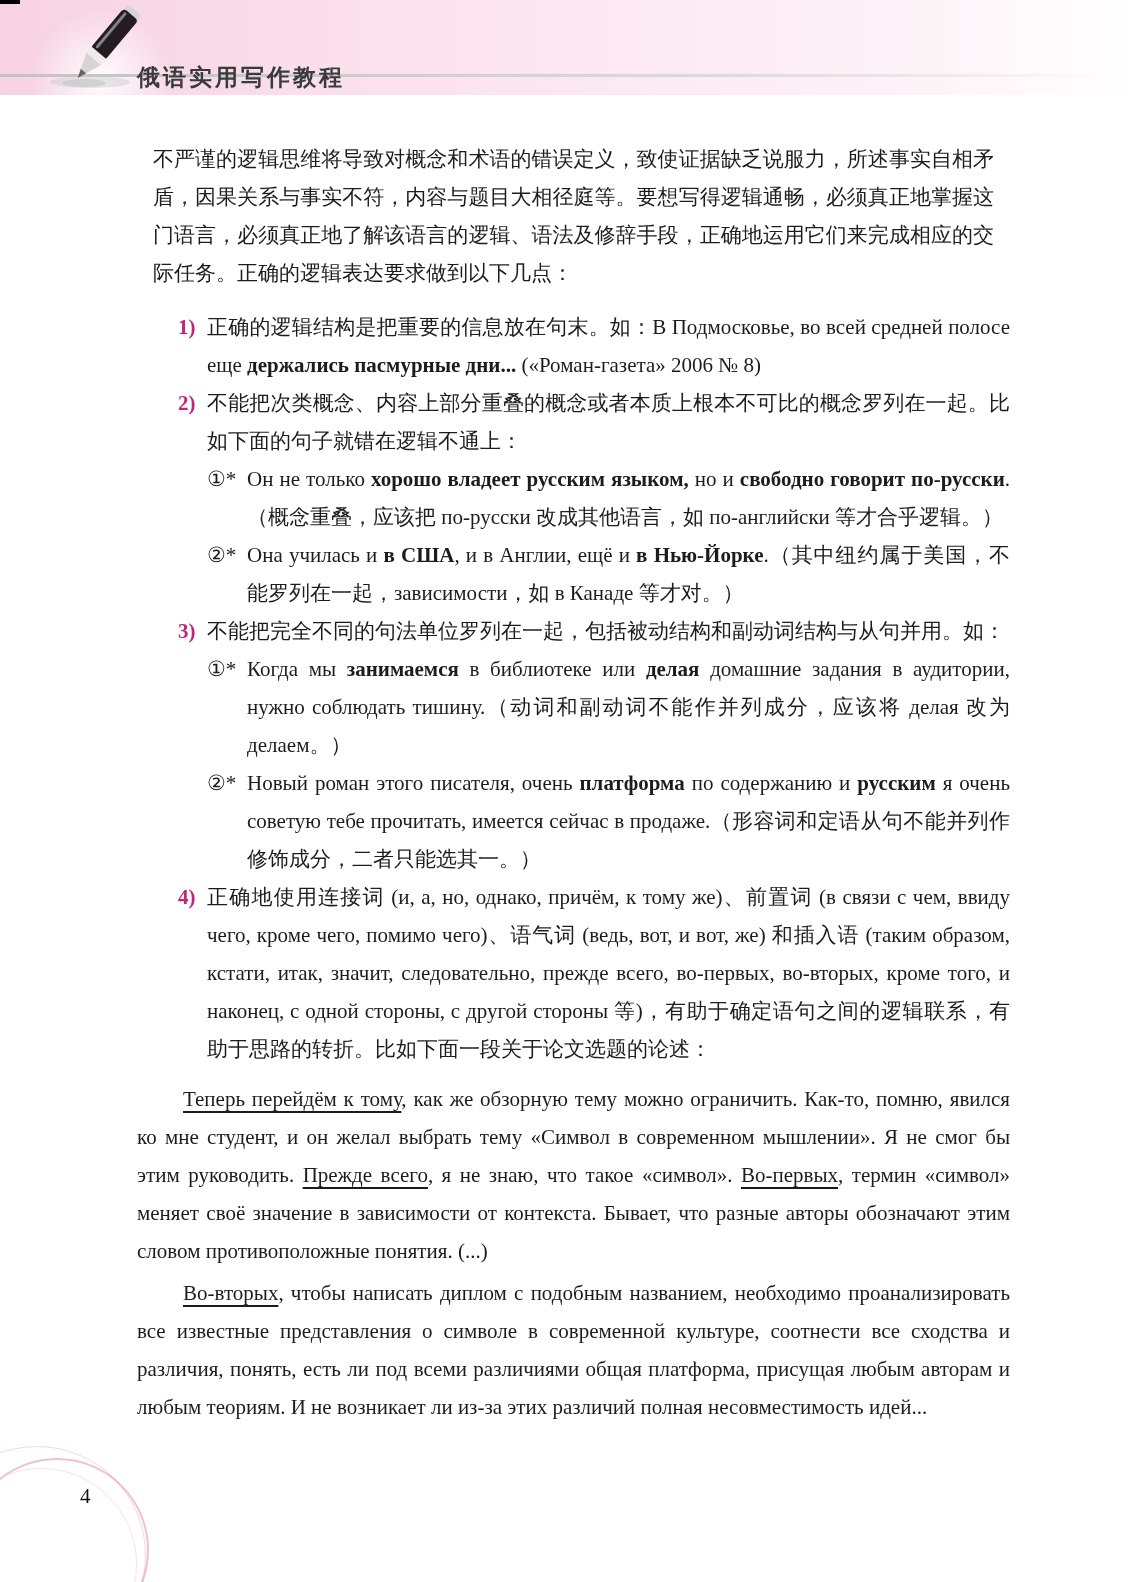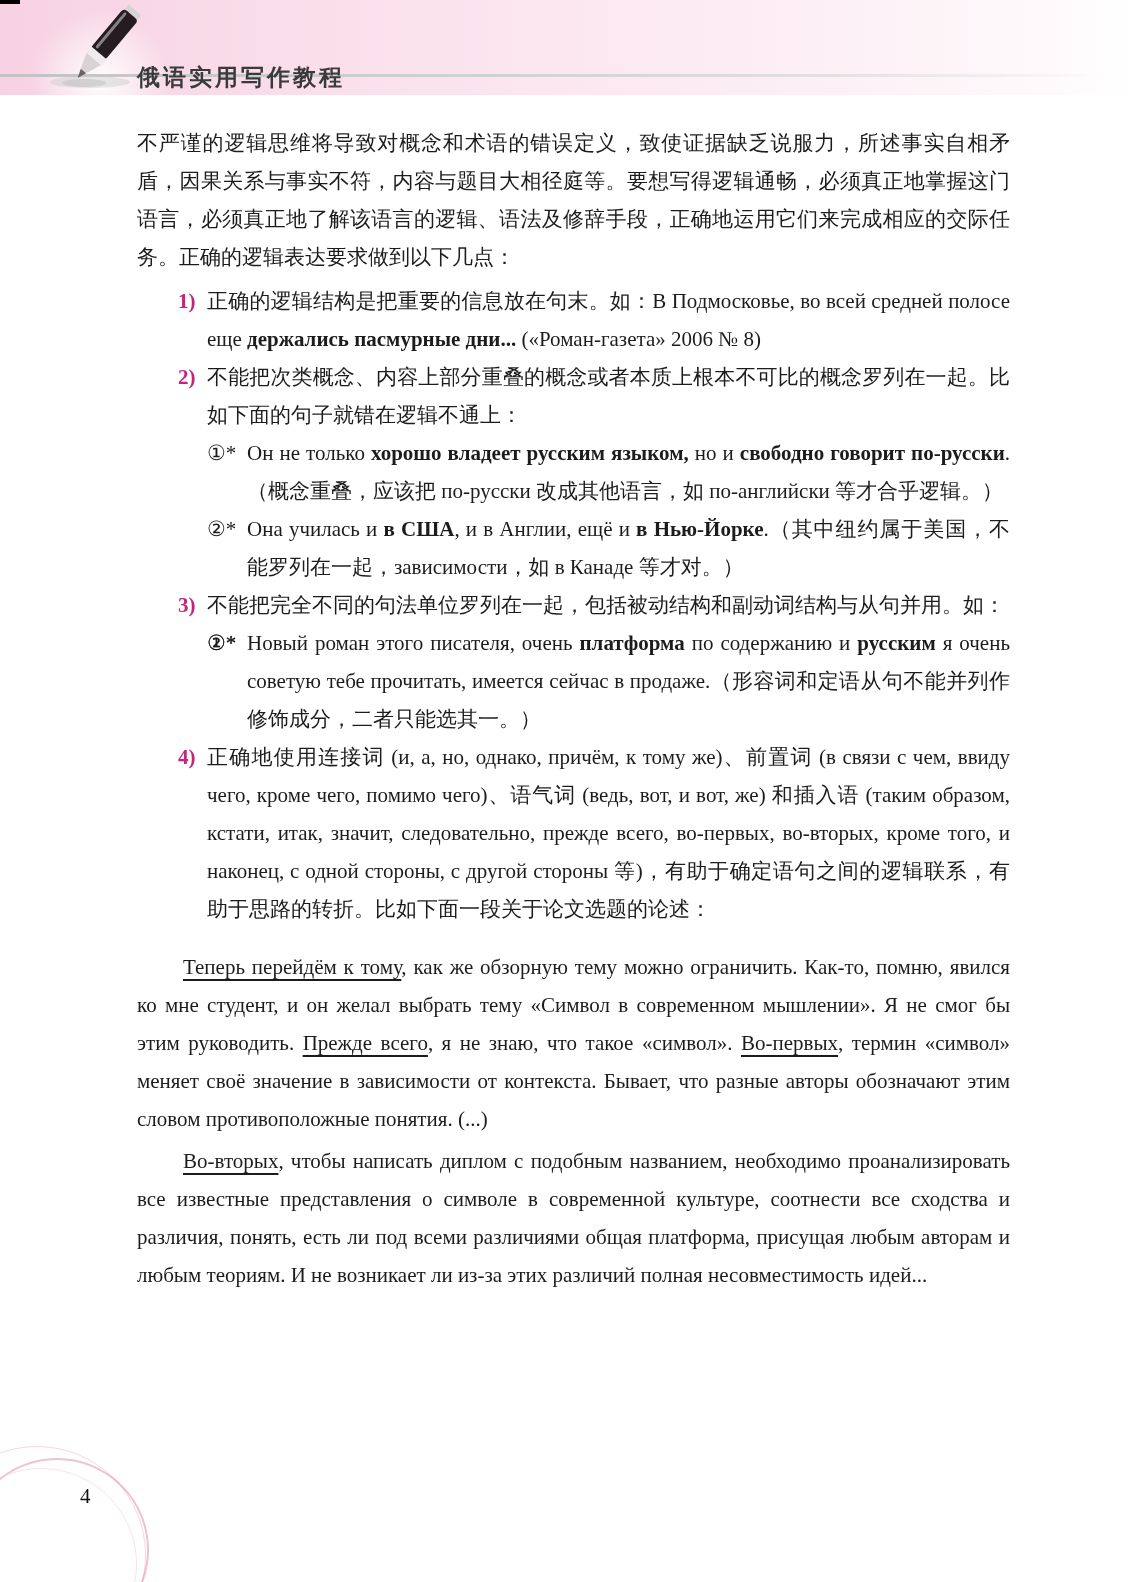--- a/index.html
+++ b/index.html
@@ -25,31 +25,31 @@
     position:absolute;left:137px;top:46px;
     font-size:23px;font-weight:bold;color:#3a3a3a;letter-spacing:3px;
     font-family:"Liberation Sans","DejaVu Sans",sans-serif;
     margin-top:16px;
   }
   
   .content{
     position:absolute;left:137px;top:124px;width:873px;
     font-size:21px;line-height:38px;text-align:justify;
   }
-  .para{margin:0;}
+  .para{margin:16px;}
   .list{margin-top:6px;}
   .item{position:relative;padding-left:70px;}
   .item-num{
     position:absolute;left:41px;top:0;width:28px;
     color:#c2267c;font-weight:bold;
   }
   .sub{position:relative;padding-left:110px;}
   .sub-marker{position:absolute;left:70px;top:0;width:40px;}
   .rpara{text-indent:46px;margin:0;}
-  .rpara.first{margin-top:20px;}
+  .rpara.first{margin-top:12px;}
   .rpara.second{margin-top:4px;}
   .b{font-weight:bold;}
   .u{text-decoration:underline;text-underline-offset:5px;}
   
   .deco-circle{position:absolute;border-radius:50%;pointer-events:none;}
   .deco-circle.c1{left:-35px;top:1458px;width:180px;height:180px;border:2px solid rgba(224,142,175,0.55);}
   .deco-circle.c2{left:-72px;top:1446px;width:216px;height:216px;border:1px solid rgba(238,180,202,0.55);}
   .deco-circle.c3{left:-55px;top:1468px;width:190px;height:190px;border:1px solid rgba(244,205,220,0.6);}
   .page-number{position:absolute;left:80px;top:1484px;font-size:21px;color:#111;}
 </style>
@@ -97,20 +97,21 @@
       <span class="sub-marker">②*</span>
       <div class="sub-text"><span>Она училась и </span><span class="b">в США</span><span>, и в Англии, ещё и </span><span class="b">в Нью-Йорке</span><span>.（其中纽约属于美国，不能罗列在一起，зависимости，如 в Канаде 等才对。）</span></div>
     </div>
 
     <div class="item">
       <span class="item-num">3)</span>
       <div class="item-text"><span>不能把完全不同的句法单位罗列在一起，包括被动结构和副动词结构与从句并用。如：</span></div>
     </div>
     <div class="sub">
       <span class="sub-marker">①*</span>
+      <div class="sub-text"><span>Когда мы </span><span class="b">занимаемся</span><span> в библиотеке или </span><span class="b">делая</span><span> домашние задания в аудитории, нужно соблюдать тишину.（动词和副动词不能作并列成分，应该将 делая 改为 делаем。）</span></div>
     </div>
     <div class="sub">
       <span class="sub-marker">②*</span>
       <div class="sub-text"><span>Новый роман этого писателя, очень </span><span class="b">платформа</span><span> по содержанию и </span><span class="b">русским</span><span> я очень советую тебе прочитать, имеется сейчас в продаже.（形容词和定语从句不能并列作修饰成分，二者只能选其一。）</span></div>
     </div>
 
     <div class="item">
       <span class="item-num">4)</span>
       <div class="item-text"><span>正确地使用连接词 (и, а, но, однако, причём, к тому же)、前置词 (в связи с чем, ввиду чего, кроме чего, помимо чего)、语气词 (ведь, вот, и вот, же) 和插入语 (таким образом, кстати, итак, значит, следовательно, прежде всего, во-первых, во-вторых, кроме того, и наконец, с одной стороны, с другой стороны 等)，有助于确定语句之间的逻辑联系，有助于思路的转折。比如下面一段关于论文选题的论述：</span></div>
     </div>

